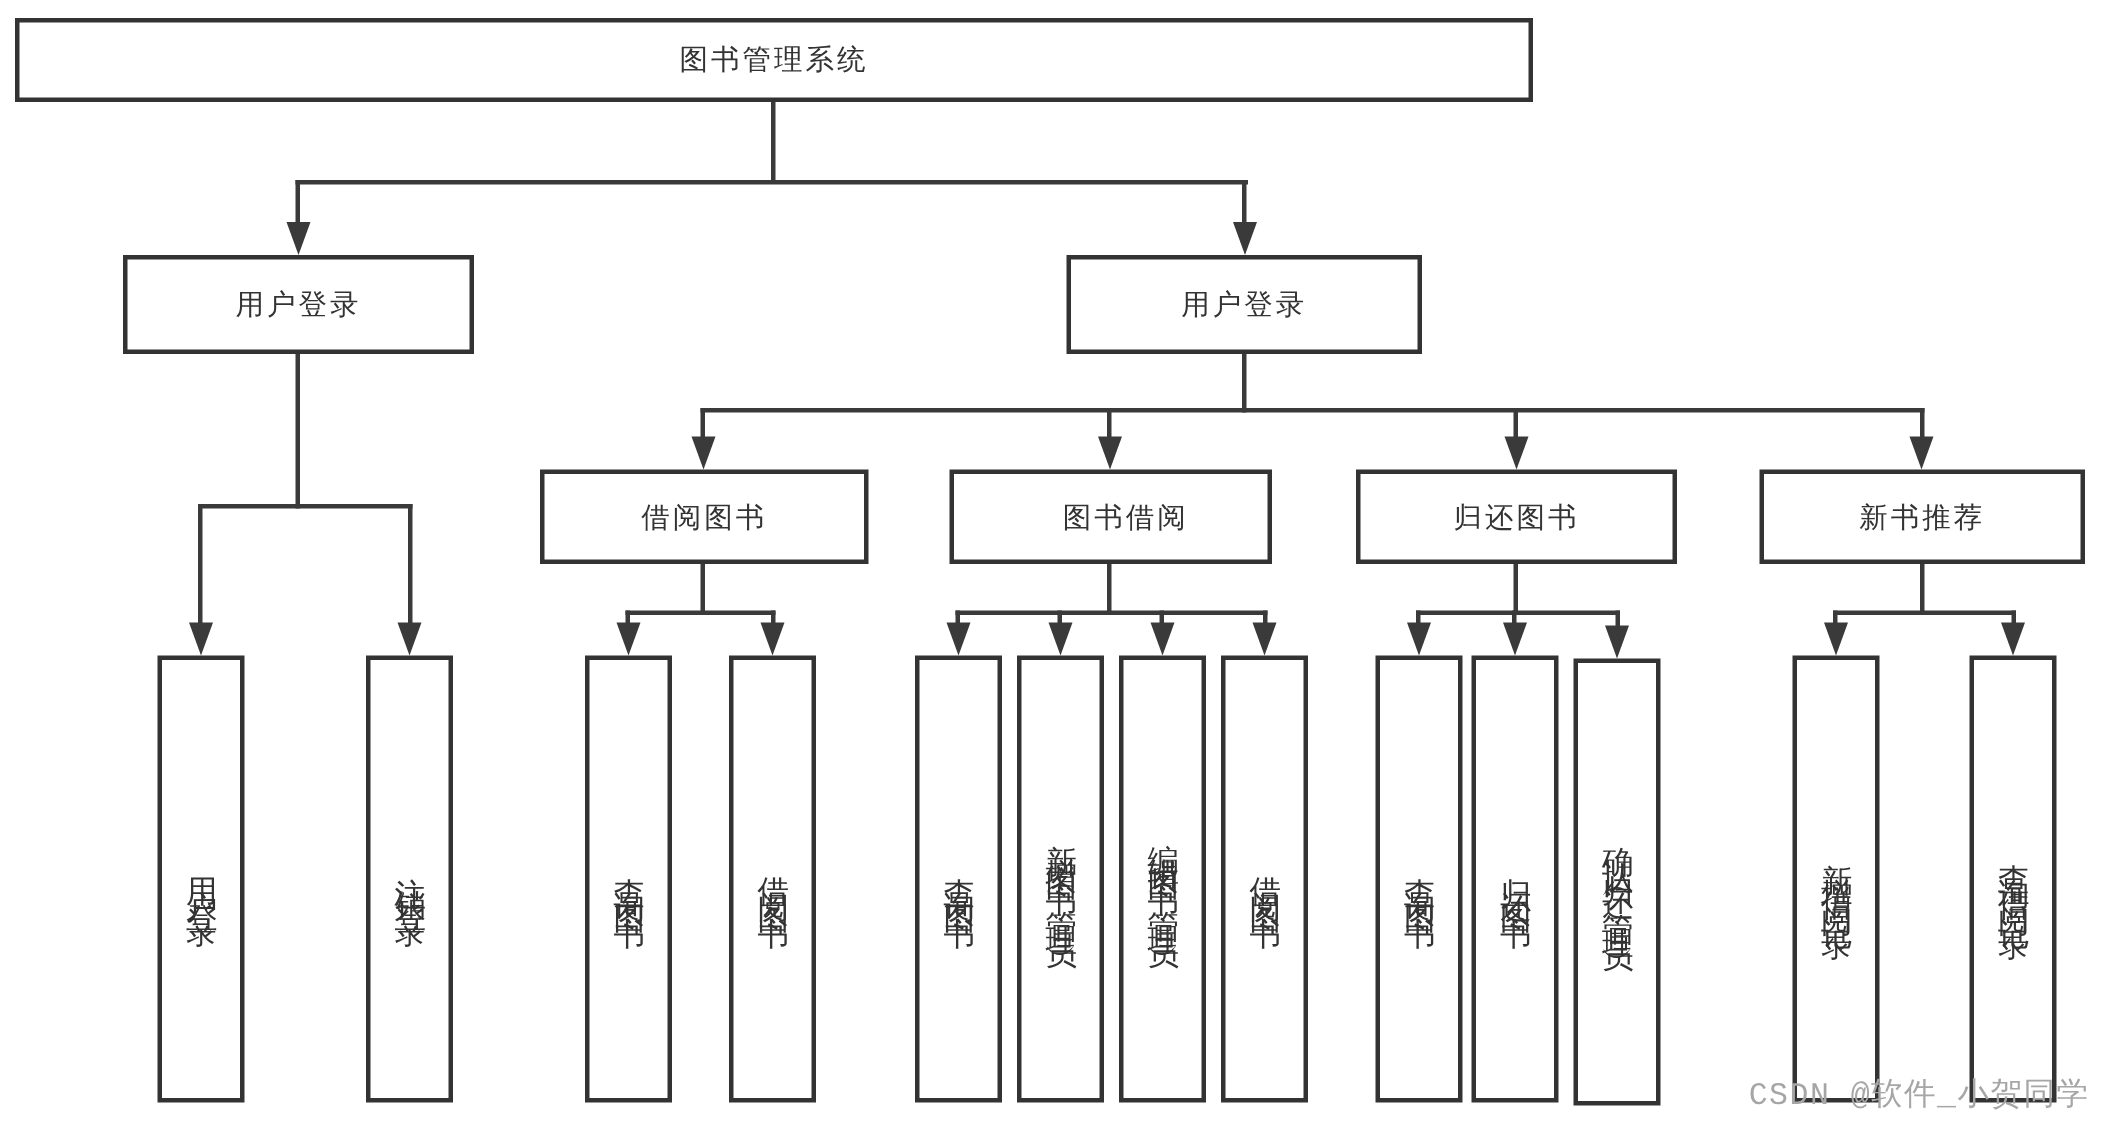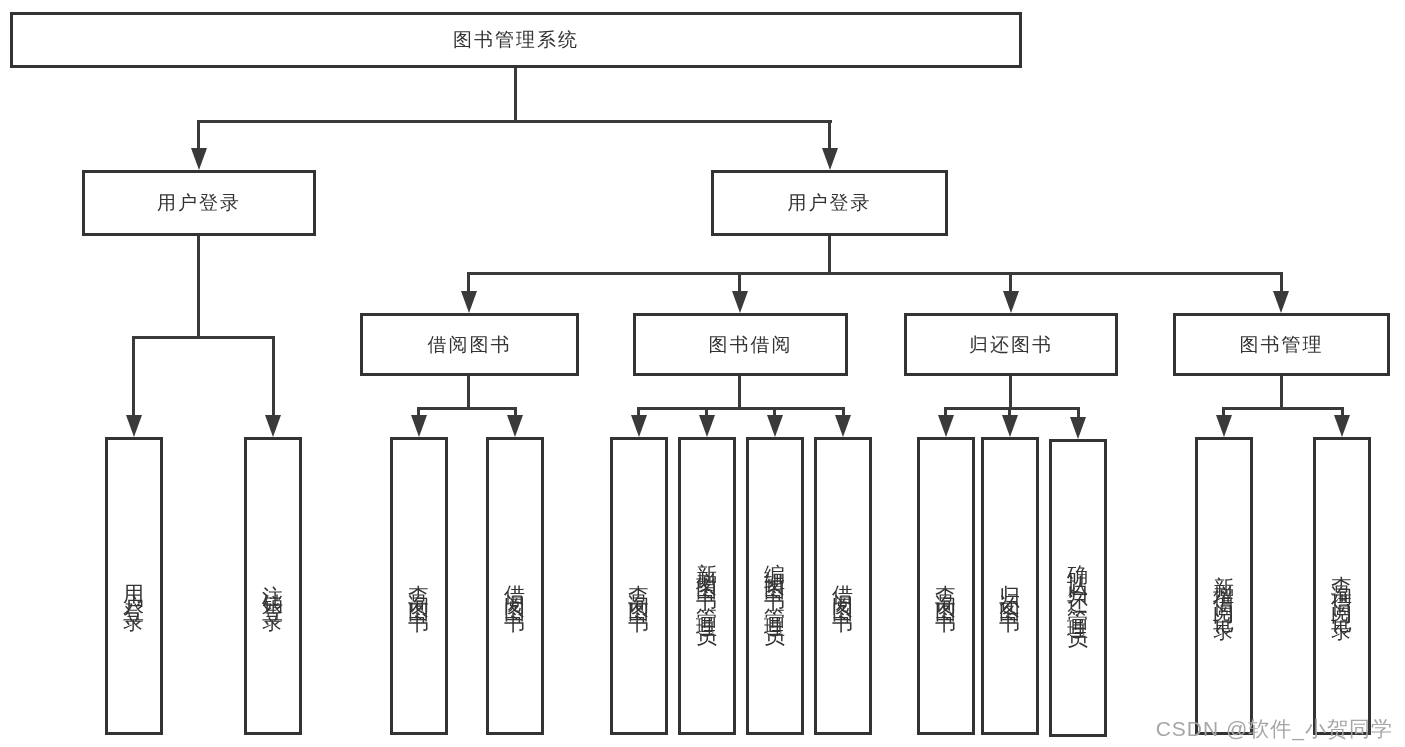--- a/index.html
+++ b/index.html
@@ -18,21 +18,21 @@
     font-size:21px;letter-spacing:9px;line-height:1;
   }
   .ln{position:absolute;background:#3a3a3a;}
   .ar{
     position:absolute;width:0;height:0;
     border-left:8px solid transparent;border-right:8px solid transparent;
     border-top:22px solid #3a3a3a;
   }
   .watermark{
     position:absolute;top:715px;right:12px;
-    font-size:21px;color:#a6a6a6;letter-spacing:1px;white-space:nowrap;
+    font-size:21px;color:#a6a6a6;letter-spacing:1px;white-space:nowrap;font-family:Liberation Mono, monospace;
   }
 </style>
 </head>
 <body>
 
 <div id="canvas">
 
   <div class="box hbox" style="left:10px;top:12px;width:1012px;height:56px;">
     <span>图书管理系统</span>
   </div>
@@ -47,21 +47,21 @@
   <div class="box hbox" style="left:360px;top:313px;width:219px;height:63px;">
     <span>借阅图书</span>
   </div>
   <div class="box hbox" style="left:633px;top:313px;width:215px;height:63px;padding-left:20px;">
     <span>图书借阅</span>
   </div>
   <div class="box hbox" style="left:904px;top:313px;width:214px;height:63px;">
     <span>归还图书</span>
   </div>
   <div class="box hbox" style="left:1173px;top:313px;width:217px;height:63px;">
-    <span>图书管理</span>
+    <span>新书推荐</span>
   </div>
 
   <div class="box vbox" style="left:105px;top:437px;width:58px;height:298px;">
     <span>用户登录</span>
   </div>
   <div class="box vbox" style="left:244px;top:437px;width:58px;height:298px;">
     <span>注销登录</span>
   </div>
 
   <div class="box vbox" style="left:390px;top:437px;width:58px;height:298px;">

